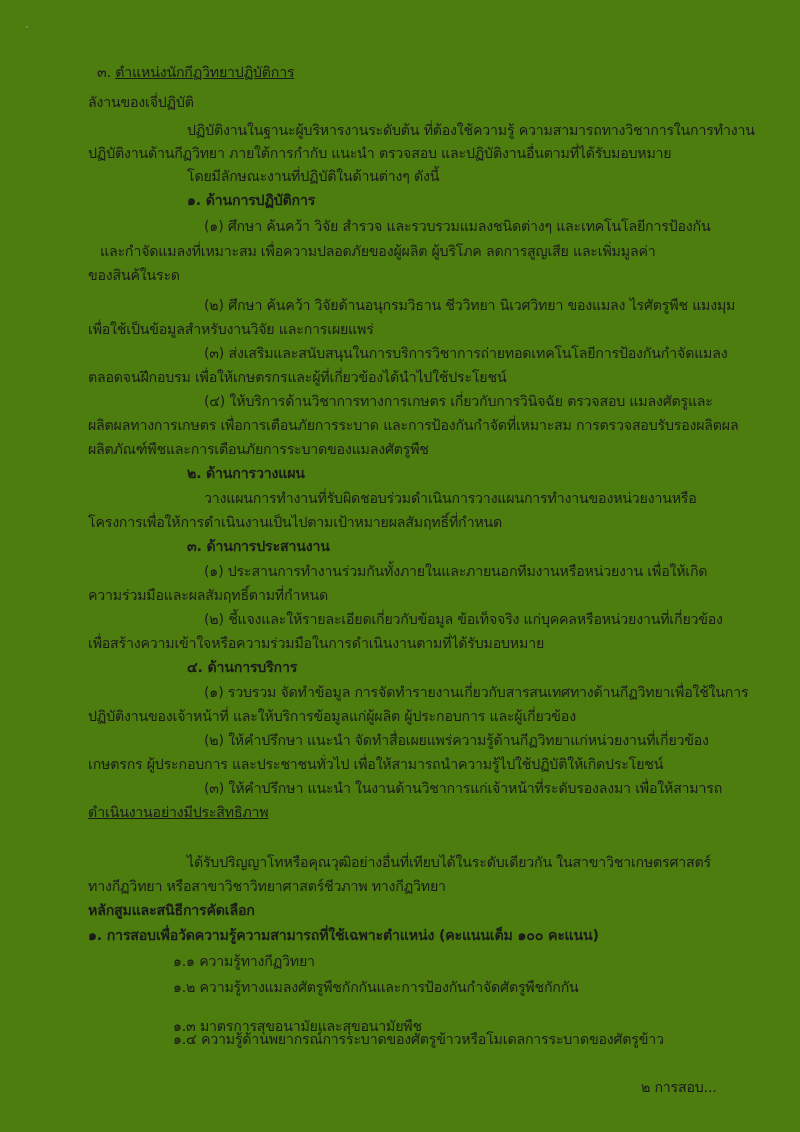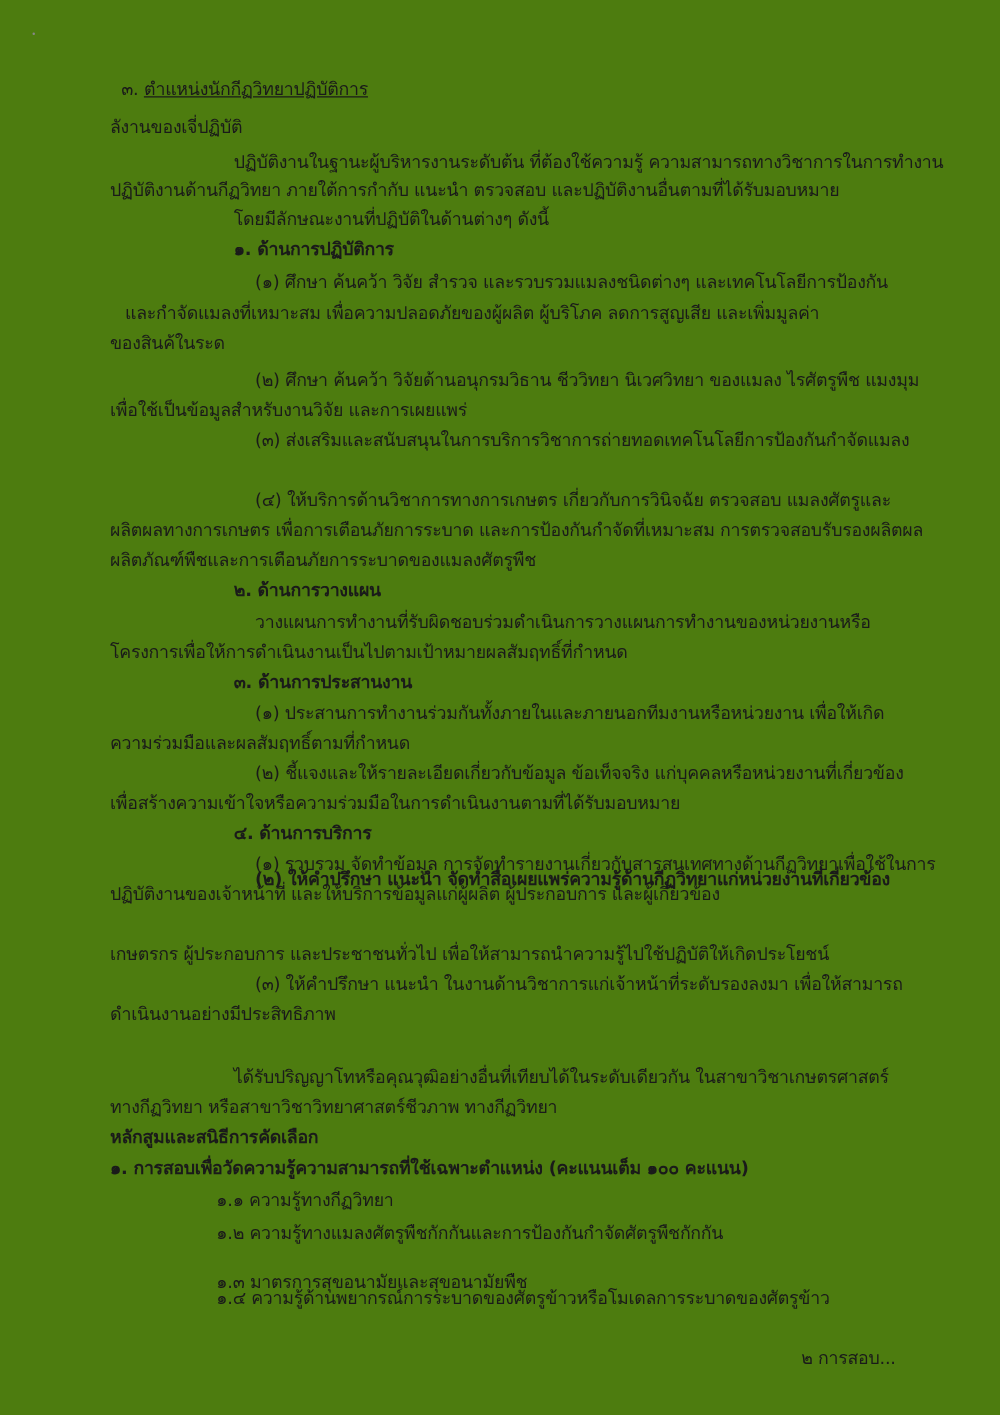--- a/index.html
+++ b/index.html
@@ -29,42 +29,43 @@
 
   <div class="ln bold" style="left:187px;top:190px;">๑. ด้านการปฏิบัติการ</div>
   <div class="ln" style="left:204px;top:216px;">(๑) ศึกษา ค้นคว้า วิจัย สำรวจ และรวบรวมแมลงชนิดต่างๆ และเทคโนโลยีการป้องกัน</div>
   <div class="ln" style="left:88px;top:241px;margin-left:12px;">และกำจัดแมลงที่เหมาะสม เพื่อความปลอดภัยของผู้ผลิต ผู้บริโภค ลดการสูญเสีย และเพิ่มมูลค่า</div>
   <div class="ln" style="left:88px;top:265px;">ของสินค้ในระด</div>
 
   <div class="ln" style="left:204px;top:295px;">(๒) ศึกษา ค้นคว้า วิจัยด้านอนุกรมวิธาน ชีววิทยา นิเวศวิทยา ของแมลง ไรศัตรูพืช แมงมุม</div>
   <div class="ln" style="left:88px;top:319px;">เพื่อใช้เป็นข้อมูลสำหรับงานวิจัย และการเผยแพร่</div>
 
   <div class="ln" style="left:204px;top:343px;">(๓) ส่งเสริมและสนับสนุนในการบริการวิชาการถ่ายทอดเทคโนโลยีการป้องกันกำจัดแมลง</div>
+  <div class="ln" style="left:88px;top:367px;">ตลอดจนฝึกอบรม เพื่อให้เกษตรกรและผู้ที่เกี่ยวข้องได้นำไปใช้ประโยชน์</div>
 
   <div class="ln" style="left:204px;top:391px;">(๔) ให้บริการด้านวิชาการทางการเกษตร เกี่ยวกับการวินิจฉัย ตรวจสอบ แมลงศัตรูและ</div>
   <div class="ln" style="left:88px;top:415px;">ผลิตผลทางการเกษตร เพื่อการเตือนภัยการระบาด และการป้องกันกำจัดที่เหมาะสม การตรวจสอบรับรองผลิตผล</div>
   <div class="ln" style="left:88px;top:439px;">ผลิตภัณฑ์พืชและการเตือนภัยการระบาดของแมลงศัตรูพืช</div>
 
   <div class="ln bold" style="left:187px;top:463px;">๒. ด้านการวางแผน</div>
   <div class="ln" style="left:204px;top:488px;">วางแผนการทำงานที่รับผิดชอบร่วมดำเนินการวางแผนการทำงานของหน่วยงานหรือ</div>
   <div class="ln" style="left:88px;top:512px;">โครงการเพื่อให้การดำเนินงานเป็นไปตามเป้าหมายผลสัมฤทธิ์ที่กำหนด</div>
 
   <div class="ln bold" style="left:187px;top:536px;">๓. ด้านการประสานงาน</div>
   <div class="ln" style="left:204px;top:561px;">(๑) ประสานการทำงานร่วมกันทั้งภายในและภายนอกทีมงานหรือหน่วยงาน เพื่อให้เกิด</div>
   <div class="ln" style="left:88px;top:585px;">ความร่วมมือและผลสัมฤทธิ์ตามที่กำหนด</div>
   <div class="ln" style="left:204px;top:609px;">(๒) ชี้แจงและให้รายละเอียดเกี่ยวกับข้อมูล ข้อเท็จจริง แก่บุคคลหรือหน่วยงานที่เกี่ยวข้อง</div>
   <div class="ln" style="left:88px;top:633px;">เพื่อสร้างความเข้าใจหรือความร่วมมือในการดำเนินงานตามที่ได้รับมอบหมาย</div>
 
   <div class="ln bold" style="left:187px;top:657px;">๔. ด้านการบริการ</div>
   <div class="ln" style="left:204px;top:682px;">(๑) รวบรวม จัดทำข้อมูล การจัดทำรายงานเกี่ยวกับสารสนเทศทางด้านกีฏวิทยาเพื่อใช้ในการ</div>
   <div class="ln" style="left:88px;top:706px;">ปฏิบัติงานของเจ้าหน้าที่ และให้บริการข้อมูลแก่ผู้ผลิต ผู้ประกอบการ และผู้เกี่ยวข้อง</div>
-  <div class="ln" style="left:204px;top:694px;font-weight:bold;">(๒) ให้คำปรึกษา แนะนำ จัดทำสื่อเผยแพร่ความรู้ด้านกีฏวิทยาแก่หน่วยงานที่เกี่ยวข้อง</div>
+  <div class="ln" style="left:204px;top:730px;">(๒) ให้คำปรึกษา แนะนำ จัดทำสื่อเผยแพร่ความรู้ด้านกีฏวิทยาแก่หน่วยงานที่เกี่ยวข้อง</div>
   <div class="ln" style="left:88px;top:754px;">เกษตรกร ผู้ประกอบการ และประชาชนทั่วไป เพื่อให้สามารถนำความรู้ไปใช้ปฏิบัติให้เกิดประโยชน์</div>
   <div class="ln" style="left:204px;top:778px;">(๓) ให้คำปรึกษา แนะนำ ในงานด้านวิชาการแก่เจ้าหน้าที่ระดับรองลงมา เพื่อให้สามารถ</div>
-  <div class="ln" style="left:88px;top:802px;">ดำเนินงานอย่างมีประสิทธิภาพ</div>
+  <div class="ln" style="left:88px;top:802px;text-decoration:underline;">ดำเนินงานอย่างมีประสิทธิภาพ</div>
 
   <div class="ln" style="left:88px;top:876px;">ทางกีฏวิทยา หรือสาขาวิชาวิทยาศาสตร์ชีวภาพ ทางกีฏวิทยา</div>
   <div class="ln" style="left:187px;top:852px;">ได้รับปริญญาโทหรือคุณวุฒิอย่างอื่นที่เทียบได้ในระดับเดียวกัน ในสาขาวิชาเกษตรศาสตร์</div>
 
   <div class="ln bold" style="left:88px;top:900px;">หลักสูมและสนิธีการคัดเลือก</div>
   <div class="ln bold" style="left:88px;top:925px;">๑. การสอบเพื่อวัดความรู้ความสามารถที่ใช้เฉพาะตำแหน่ง (คะแนนเต็ม ๑๐๐ คะแนน)</div>
   <div class="ln" style="left:173px;top:951px;">๑.๑ ความรู้ทางกีฏวิทยา</div>
   <div class="ln" style="left:173px;top:977px;">๑.๒ ความรู้ทางแมลงศัตรูพืชกักกันและการป้องกันกำจัดศัตรูพืชกักกัน</div>
   <div class="ln" style="left:173px;top:1003px;margin-top:13px;">๑.๓ มาตรการสุขอนามัยและสุขอนามัยพืช</div>
   <div class="ln" style="left:173px;top:1029px;">๑.๔ ความรู้ด้านพยากรณ์การระบาดของศัตรูข้าวหรือโมเดลการระบาดของศัตรูข้าว</div>

